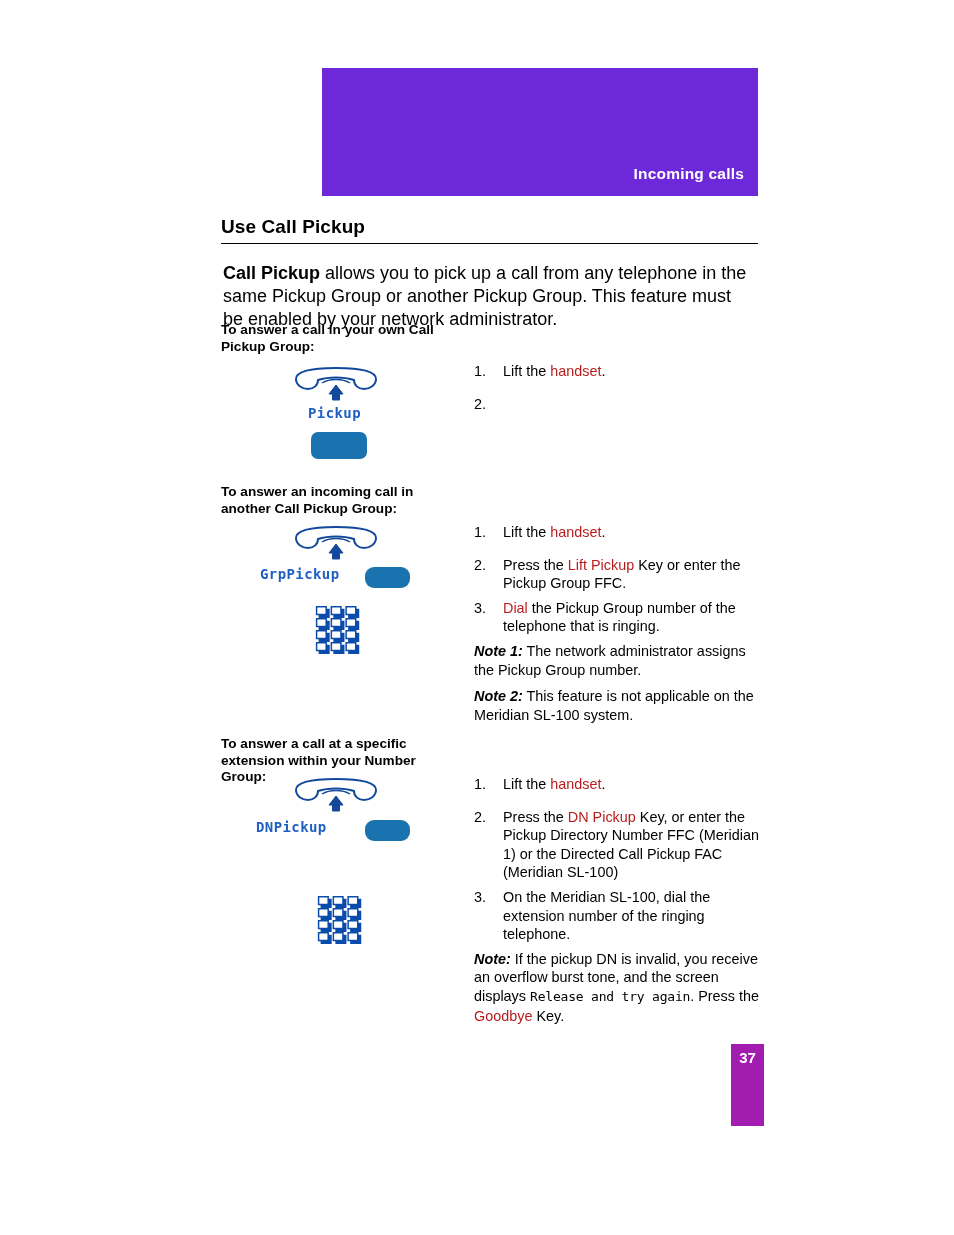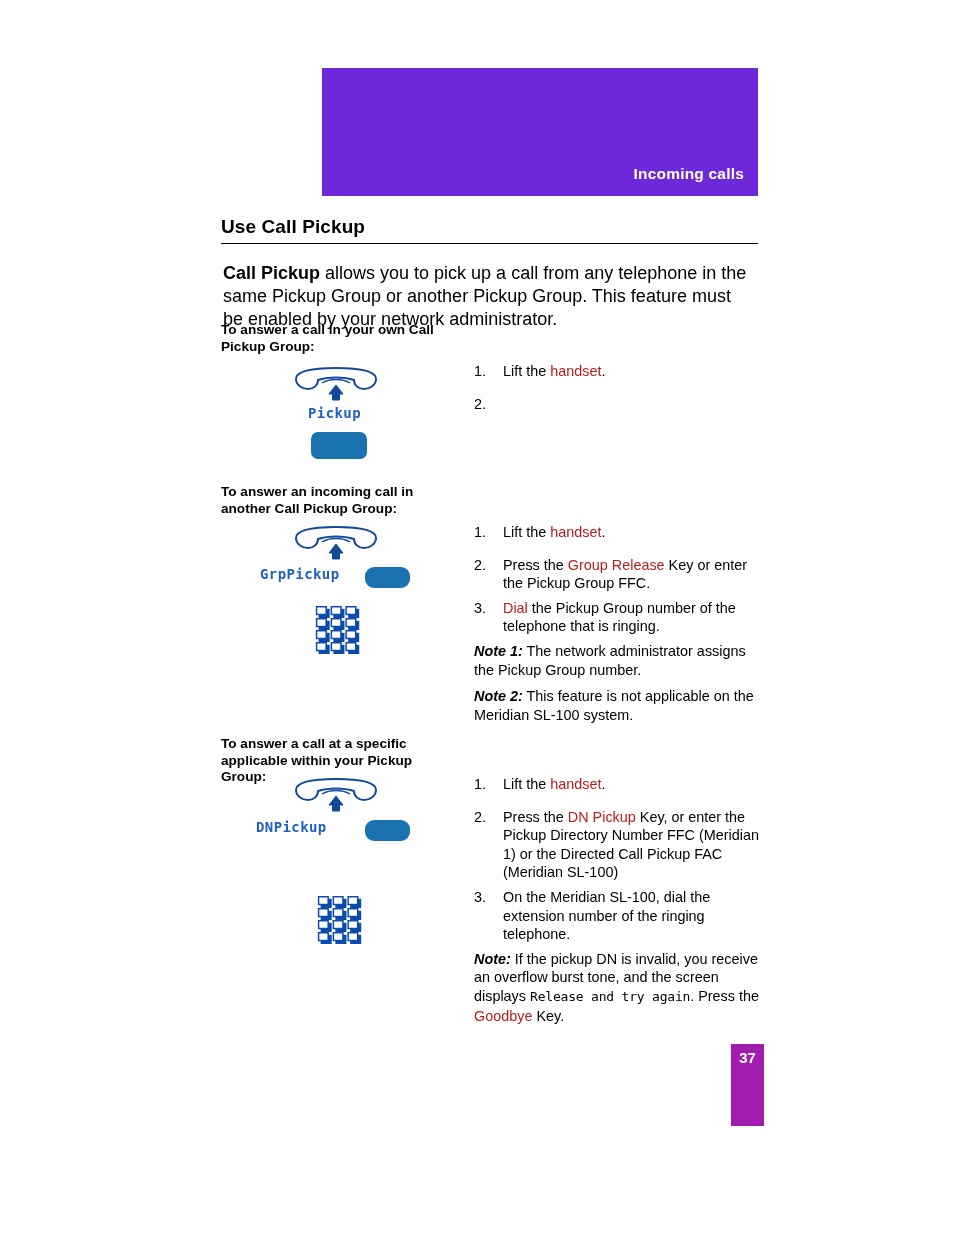--- a/index.html
+++ b/index.html
@@ -268,36 +268,36 @@
       <rect x="33.6" y="40.6" width="8.8" height="6.8" fill="#ffffff"></rect>
   </g>
 </svg>
 
 <div class="right-col" style="top:523px;">
   <div class="steps">
     <div class="step">
       <span class="num">1.</span><span><span>Lift the </span><span class="kw">handset</span><span>.</span></span>
     </div>
     <div class="step tight" style="margin-top:9px;">
-      <span class="num">2.</span><span><span>Press the </span><span class="kw">Group Release</span><span> Key or enter the Pickup Group FFC.</span></span>
+      <span class="num">2.</span><span><span>Press the </span><span class="kw">Lift Pickup</span><span> Key or enter the Pickup Group FFC.</span></span>
     </div>
     <div class="step tight">
       <span class="num">3.</span><span><span class="kw">Dial</span><span> the Pickup Group number of the telephone that is ringing.</span></span>
     </div>
     <div class="note">
       <span class="lead">Note 1:</span><span> The network administrator assigns the Pickup Group number.</span>
     </div>
     <div class="note">
       <span class="lead">Note 2:</span><span>  This feature is not applicable on the Meridian SL-100 system.</span>
     </div>
   </div>
 </div>
 
 <div class="left-col" style="top:736px;">
-  <div class="sub-label">To answer a call at a specific applicable within your Pickup Group:</div>
+  <div class="sub-label">To answer a call at a specific extension within your Number Group:</div>
 </div>
 
 <svg class="handset-icon" style="left:292px; top:778px;" viewBox="0 0 88 34">
   <path d="M4 12 C4 4, 20 1, 44 1 C68 1, 84 4, 84 12 C84 18, 78 22, 72 22 C66 22, 62 18, 62 13 C56 11, 50 10.5, 44 10.5 C38 10.5, 32 11, 26 13 C26 18, 22 22, 16 22 C10 22, 4 18, 4 12 Z" fill="none" stroke="#12499c" stroke-width="2"></path>
   <path d="M30 16 C34 13.5, 40 12.5, 44 12.5 C48 12.5, 54 13.5, 58 16" fill="none" stroke="#12499c" stroke-width="1.4"></path>
   <path d="M44 18 L51 27 L47.5 27 L47.5 33 L40.5 33 L40.5 27 L37 27 Z" fill="#12499c" stroke="#12499c" stroke-width="1"></path>
 </svg>
 
 <div class="lcd-label" style="left:256px; top:819px;">DNPickup</div>
 <div class="softkey small" style="left:365px; top:820px;"></div>

